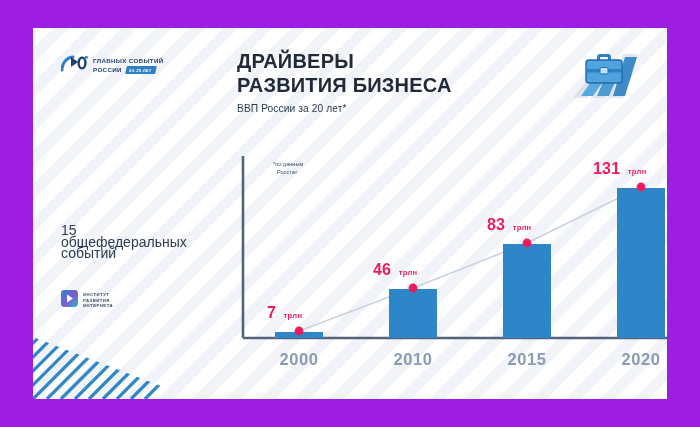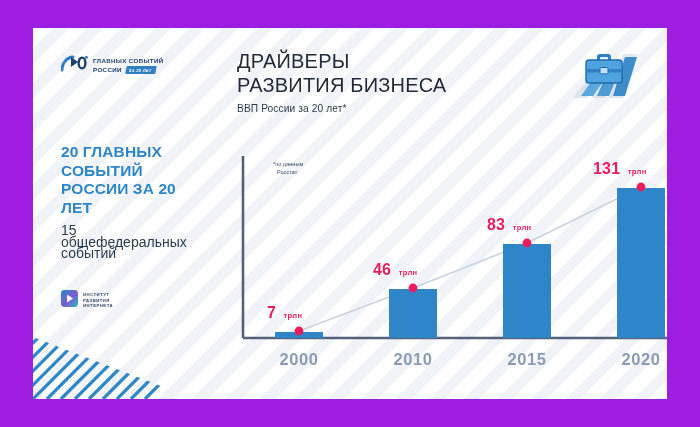--- a/index.html
+++ b/index.html
@@ -158,21 +158,21 @@
     top: 0;
     right: 0;
     height: 371px;
   }
 
   #headline {
     position: absolute;
     left: 36px;
     top: 22px;
     font-size: 20px;
-    font-weight: normal;
+    font-weight: bold;
     line-height: 23.5px;
     color: #222A3A;
     letter-spacing: .2px;
     white-space: pre-line;
   }
 
   #subhead {
     position: absolute;
     left: 36px;
     top: 75px;
@@ -271,24 +271,20 @@
         </span>
         <span id="brand-words">
           <span class="brand-line">ГЛАВНЫХ СОБЫТИЙ</span>
           <span class="brand-line brand-line-2">
             <span>РОССИИ</span>
             <span id="brand-chip">ЗА 20 ЛЕТ</span>
           </span>
         </span>
       </div>
 
-      <div id="sidebar-heading">20 ГЛАВНЫХ
-СОБЫТИЙ
-РОССИИ
-ЗА 20 ЛЕТ</div>
 
       <div id="sidebar-sub">15 общефедеральных
 событий</div>
 
       <div id="iri-logo">
         <span>
           <svg width="17" height="17" viewBox="0 0 17 17">
             <defs>
               <linearGradient id="iriGrad" x1="0" y1="0" x2="1" y2="1">
                 <stop offset="0%" stop-color="#2E86C8"></stop>

